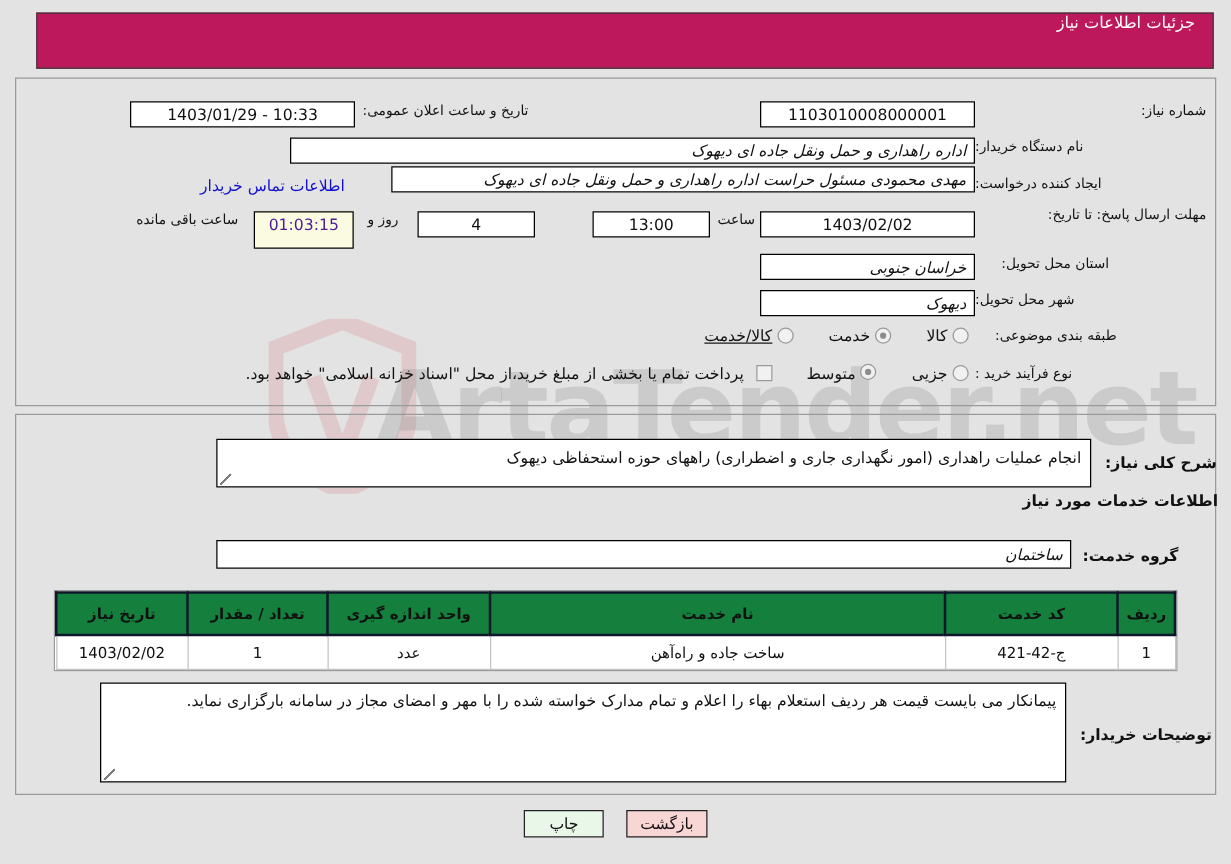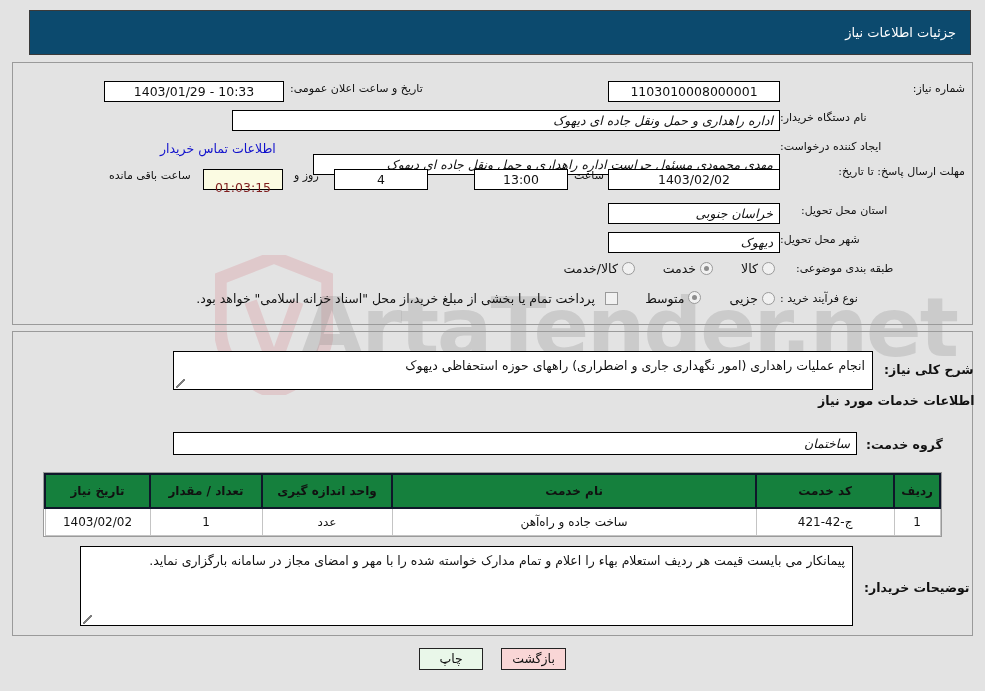--- a/index.html
+++ b/index.html
@@ -40,25 +40,25 @@
     font-family: "DejaVu Sans", "Liberation Sans", sans-serif;
     direction: ltr;
     white-space: nowrap;
   }
 
   
   .header-bar {
     position: absolute;
     left: 29px; top: 10px;
     width: 942px; height: 45px;
-    background: #0c4a6e;
+    background: #be185d;
     border: 1px solid #3a3a3a;
     color: #ffffff;
     display: flex;
-    align-items: center;
+    align-items: flex-start;
     justify-content: flex-start;
     padding: 0 14px;
     font-size: 13px;
     z-index: 2;
   }
 
   
   .panel {
     position: absolute;
     background: transparent;
@@ -94,27 +94,27 @@
     overflow: hidden;
     white-space: nowrap;
     text-align: center;
   }
   .fld.right  { text-align: right; font-style: italic; }
   .fld.num    { direction: ltr; text-align: center; }
 
   .badge-time {
     background: #fbfbe2;
     border: 1px solid #000;
-    height: 21px;
+    height: 30px;
     line-height: 19px;
     font-size: 12.5px;
-    padding: 8px 8px;
+    padding: 0 8px;
     direction: ltr;
     text-align: center;
-    color: #7f1d1d;
+    color: #4c1d95;
   }
   .link-blue {
     color: #1111cc;
     font-size: 12.5px;
     white-space: nowrap;
     cursor: pointer;
   }
 
   
   .radio {
@@ -267,21 +267,21 @@
   <div class="row" style="left:780px; top:111px;">
     <span class="lbl">نام دستگاه خریدار:</span>
   </div>
   <div class="row" style="left:232px; top:110px;">
     <span class="fld right" style="width:548px;">اداره راهداری و حمل ونقل جاده ای دیهوک</span>
   </div>
 
   <div class="row" style="left:780px; top:140px;">
     <span class="lbl">ایجاد کننده درخواست:</span>
   </div>
-  <div class="row" style="left:313px; top:154px;border-radius:6px;">
+  <div class="row" style="left:313px; top:133px;border-radius:6px;">
     <span class="fld right" style="width:467px;">مهدی محمودی مسئول حراست اداره راهداری و حمل ونقل جاده ای دیهوک</span>
   </div>
   <div class="row" style="left:160px; top:141px;">
     <span class="link-blue">اطلاعات تماس خریدار</span>
   </div>
 
   <div class="row" style="left:780px; top:163px; width:185px; display:block; line-height:16px;">
     <span class="lbl">مهلت ارسال پاسخ: تا تاریخ:</span>
   </div>
   <div class="row" style="left:608px; top:169px;">
@@ -325,21 +325,21 @@
   </div>
   <div class="row" style="left:520px; top:261px; width:255px; justify-content:flex-start; gap:24px;">
     <span style="display:inline-flex;align-items:center;">
       <span class="radio"></span>
       <span class="opt-label">کالا</span>
     </span>
     <span style="display:inline-flex;align-items:center;">
       <span class="radio on"></span>
       <span class="opt-label">خدمت</span>
     </span>
-    <span style="display:inline-flex;align-items:center;">
+    <span style="display:inline-flex;align-items:center;text-decoration:underline;">
       <span class="radio"></span>
       <span class="opt-label">کالا/خدمت</span>
     </span>
   </div>
 
   <div class="row" style="left:780px; top:292px;">
     <span class="lbl">نوع فرآیند خرید :</span>
   </div>
   <div class="row" style="left:625px; top:291px; width:150px; justify-content:flex-start; gap:24px;">
     <span style="display:inline-flex;align-items:center;">

